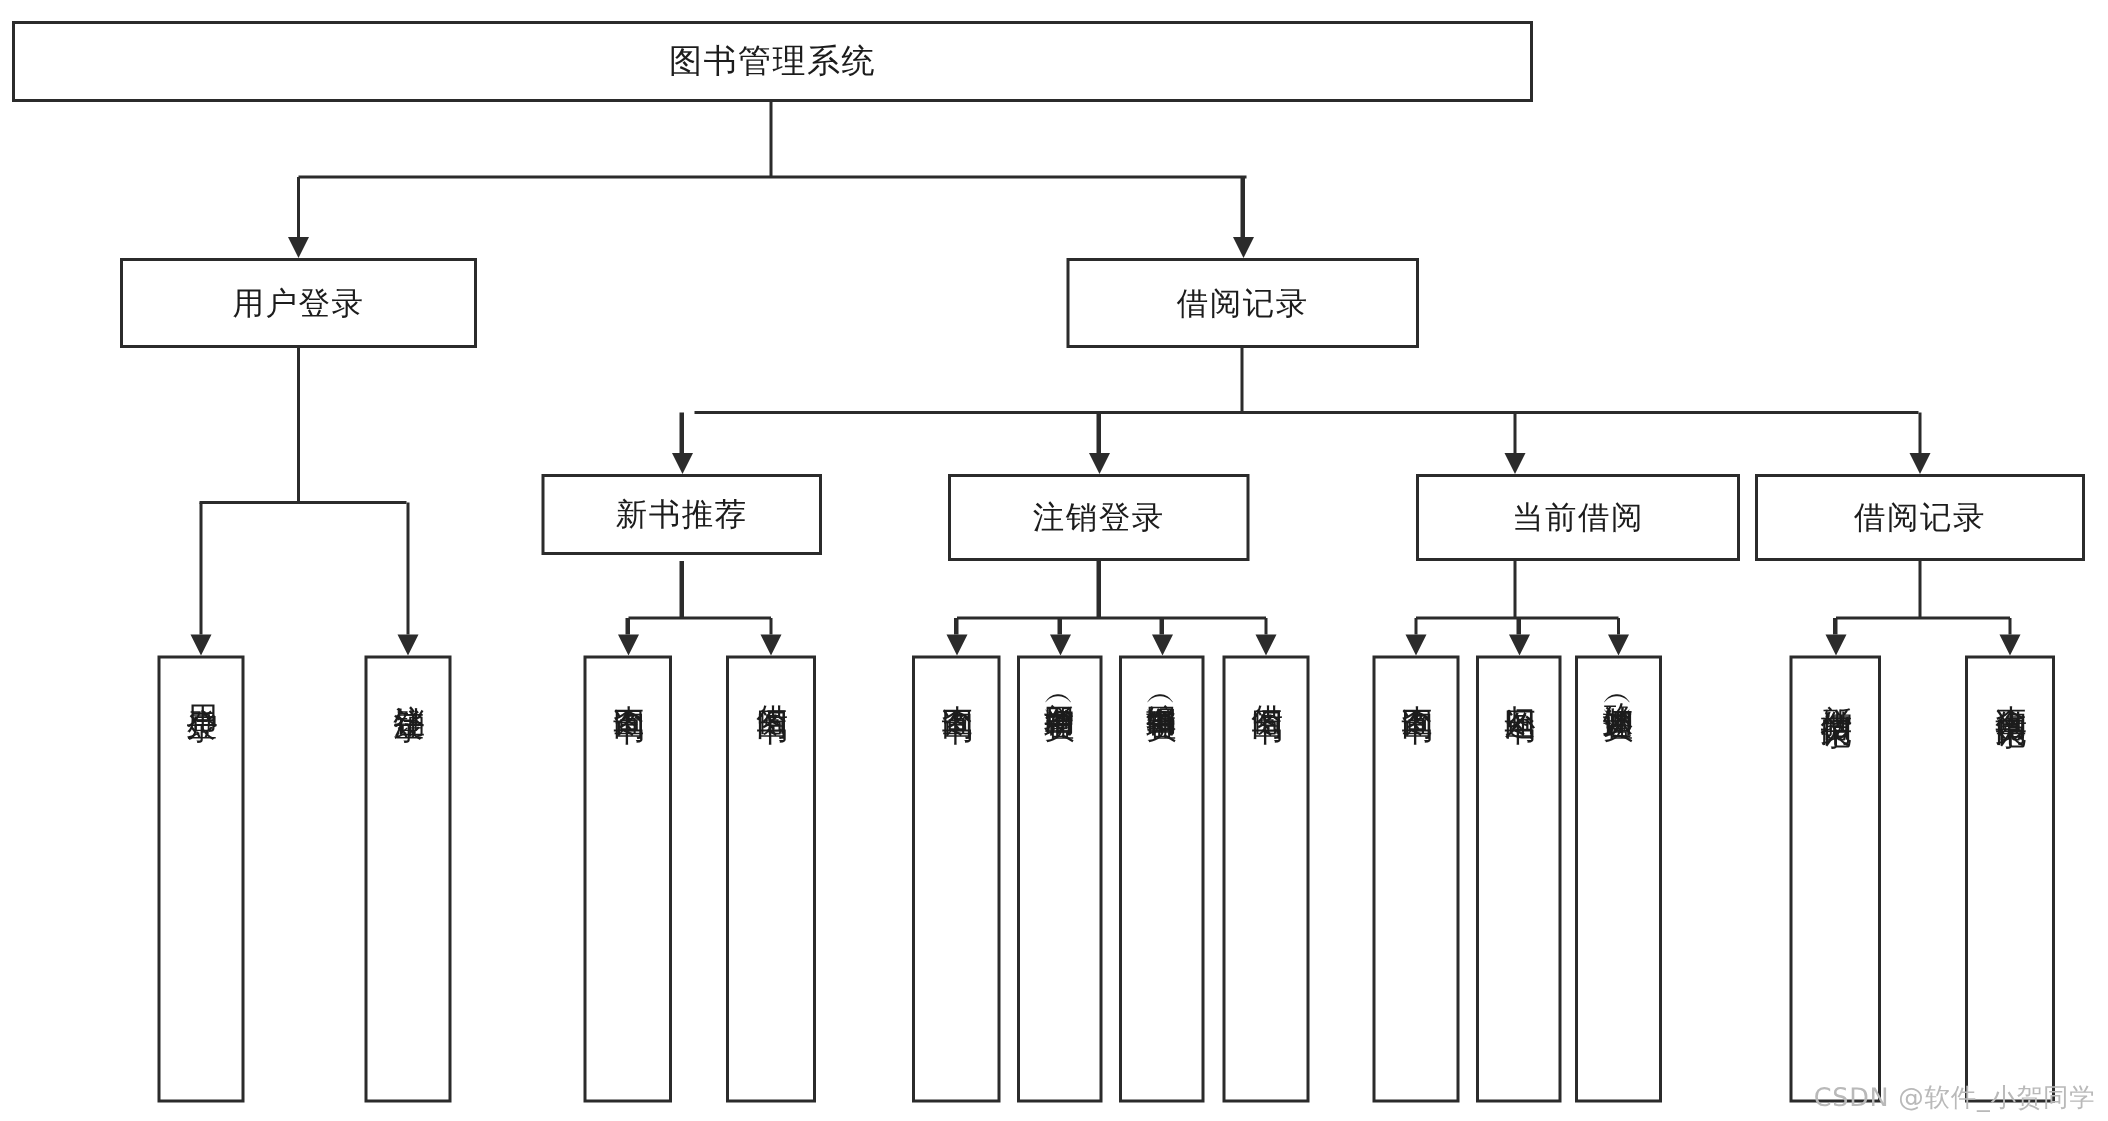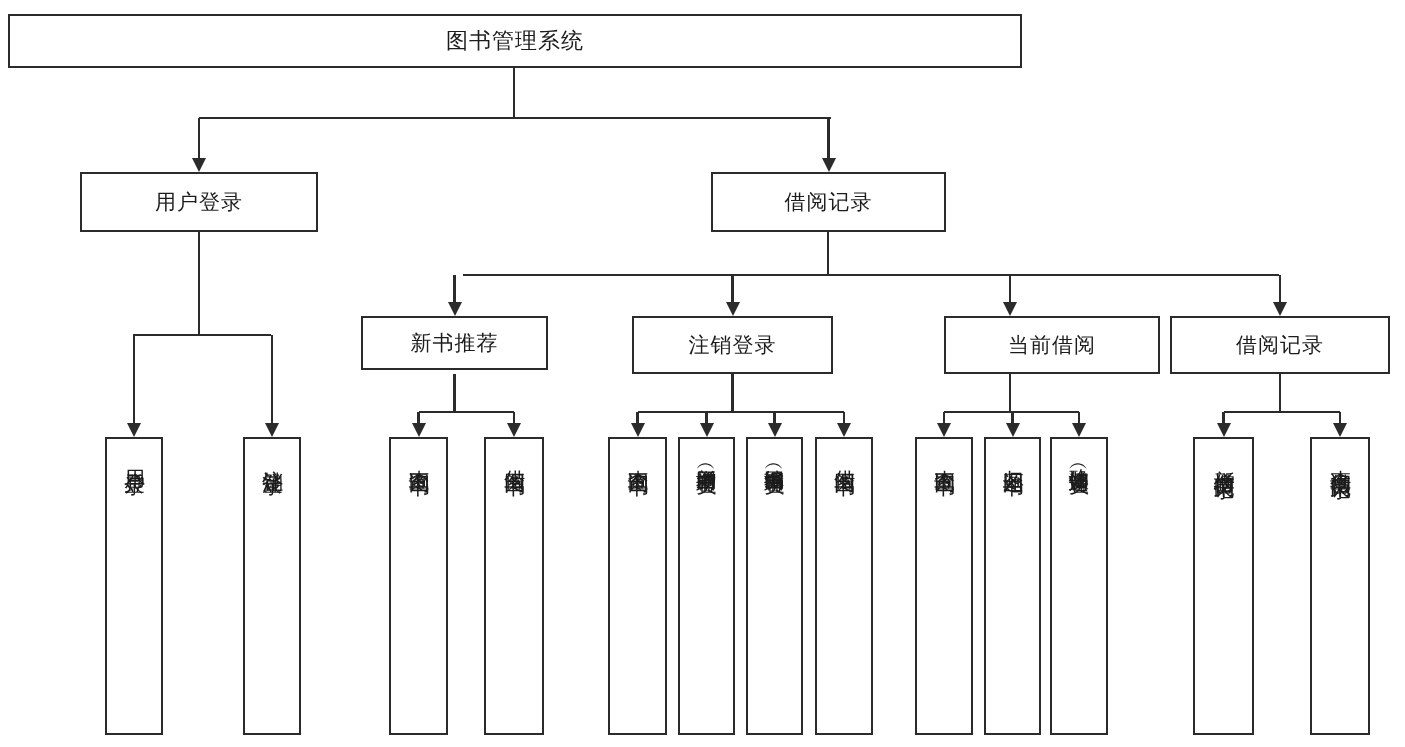--- a/index.html
+++ b/index.html
@@ -194,13 +194,14 @@
       <div class="ln vln" style="left: 1077.75px; top: 412px; height: 11px;"></div>
       <div class="arrow" style="left: 1072px; top: 423px;"></div>
       <div class="ln vln" style="left: 1278.75px; top: 374px; height: 38px;"></div>
       <div class="ln hln" style="left: 1223.5px; top: 410.75px; width: 116.5px;"></div>
       <div class="ln vln" style="left: 1222.25px; top: 412px; height: 11px;"></div>
       <div class="arrow" style="left: 1216.5px; top: 423px;"></div>
       <div class="ln vln" style="left: 1338.75px; top: 412px; height: 11px;"></div>
       <div class="arrow" style="left: 1333px; top: 423px;"></div>
     </div>
 
+  <div id="watermark">CSDN @软件_小贺同学</div>
 </div>
 
 </body></html>

